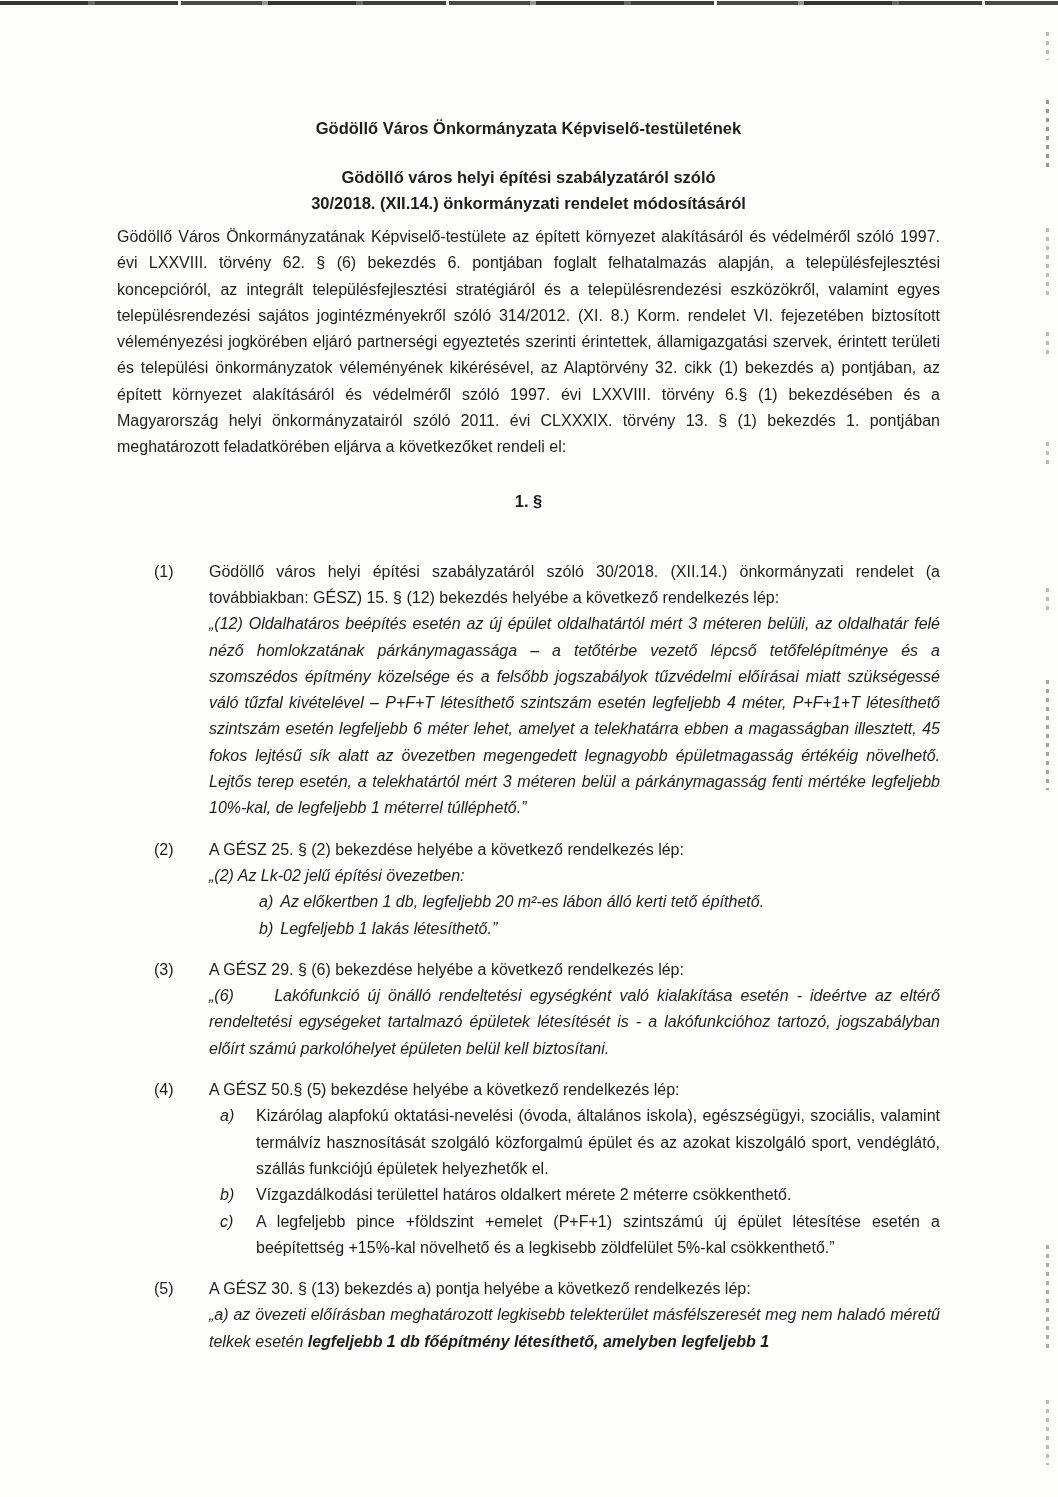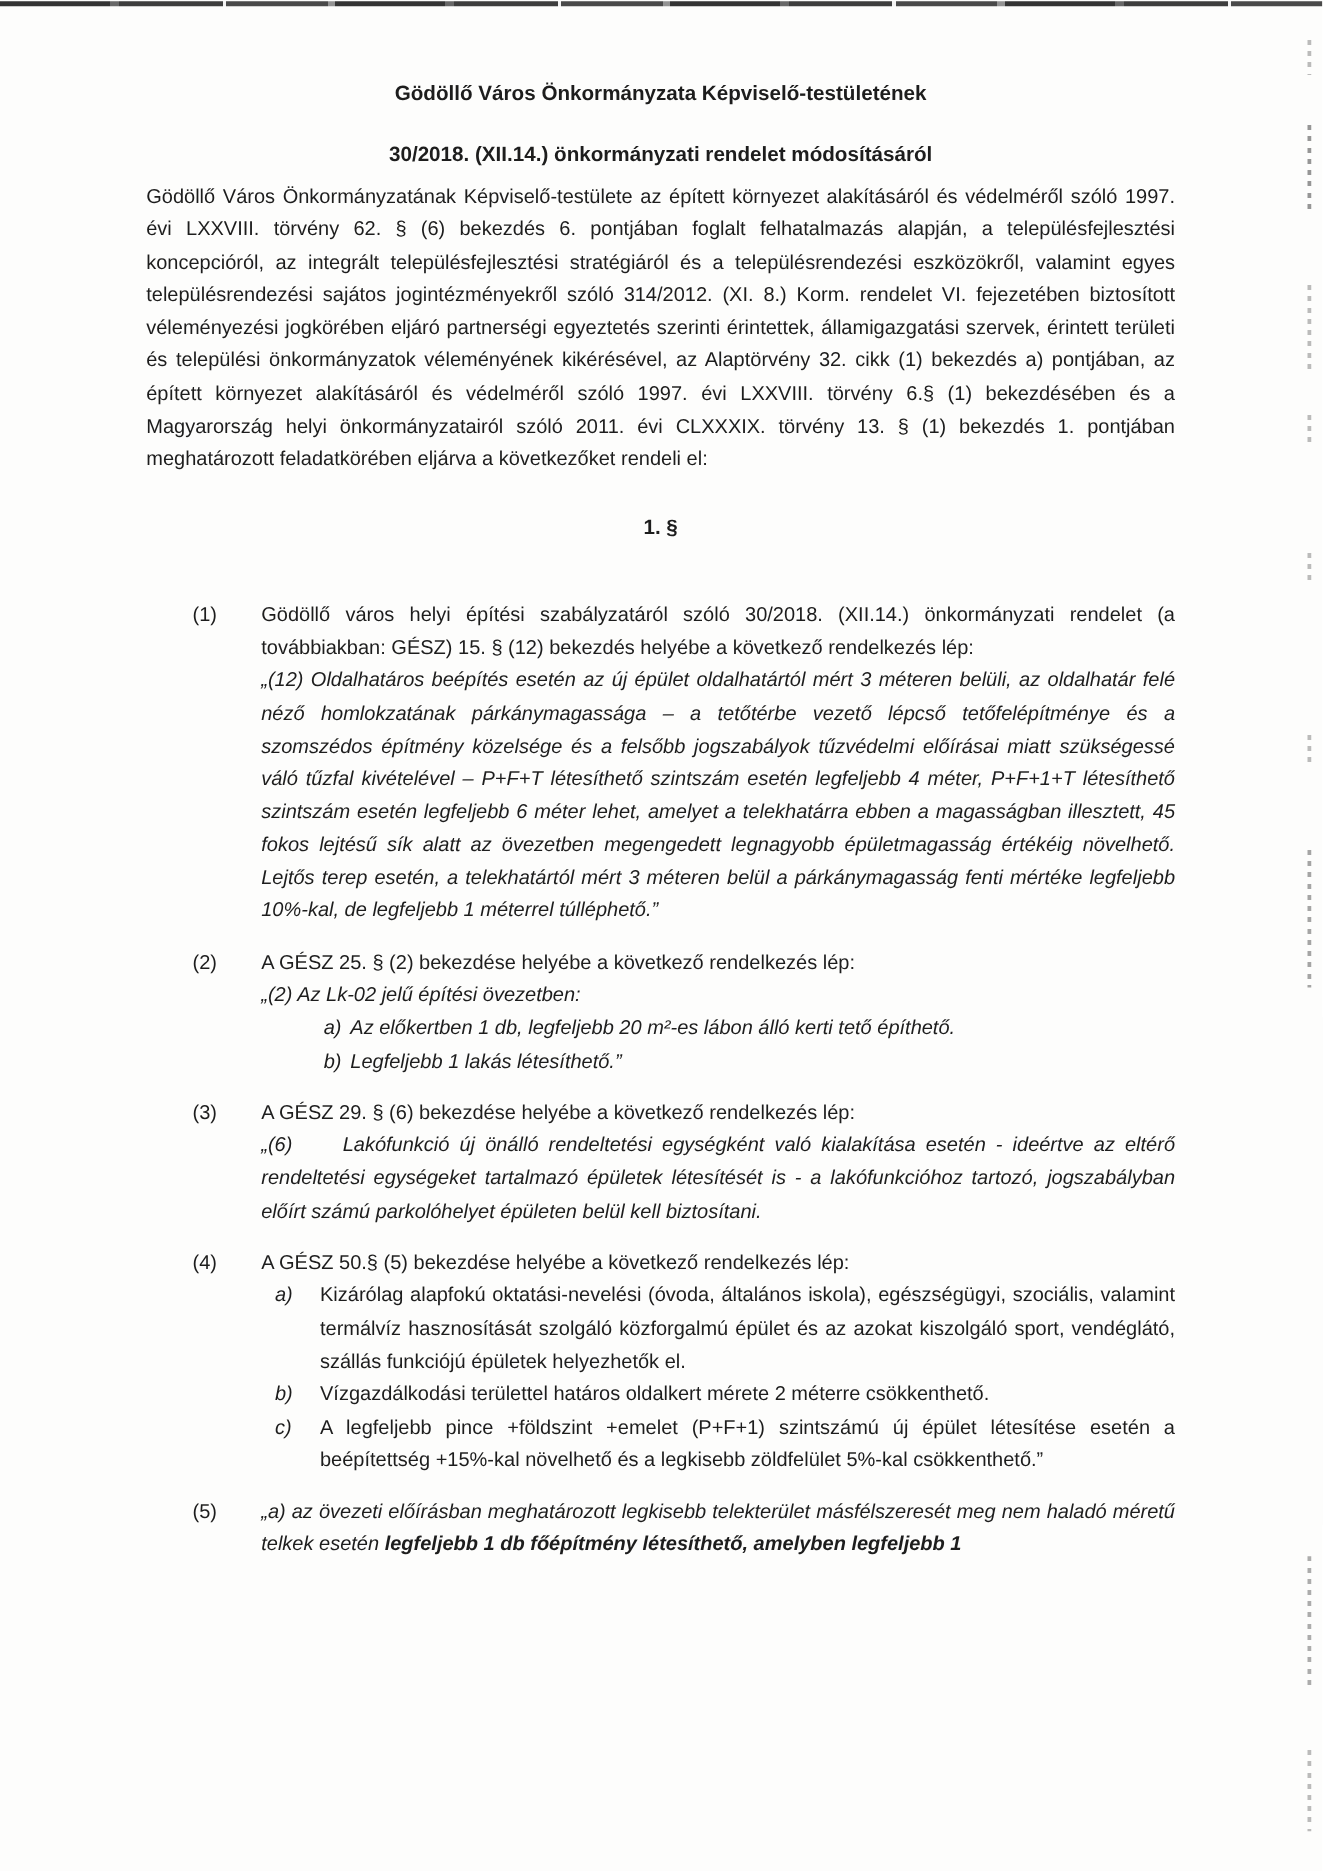--- a/index.html
+++ b/index.html
@@ -19,21 +19,21 @@
       #232323 0 88px, #5b5b5b 88px 95px, #2d2d2d 95px 178px,
       #f2f2f2 178px 181px, #3a3a3a 181px 262px, #8a8a8a 262px 268px);
     opacity:.92;
   }
   
   .edge-mark {
     position:absolute; right:9px; width:3px;
     background:repeating-linear-gradient(180deg,#6a6a6a 0 4px,transparent 4px 9px);
     opacity:.45;
   }
-  .doc { position:relative; padding:62px 118px 0 117px; }
+  .doc { position:relative; padding:115px 118px 0 117px; }
   .title-block p { text-align:center; font-weight:700; font-size:16.5px; line-height:26px; }
   .subtitle { margin-top:23px; }
   .preamble { margin-top:8px; text-align:justify; font-size:16px; line-height:26.3px; }
   .section-head { margin-top:27px; text-align:center; font-weight:700; font-size:16.5px; line-height:26px; }
   .items { margin-top:45px; font-size:16px; line-height:26.3px; }
   .item { display:flex; margin-bottom:15px; }
   .item-num { flex:0 0 31px; margin-left:37px; }
   .item-body { flex:1; min-width:0;margin-left:24px; }
   .intro { text-align:justify; }
   .quote { font-style:italic; text-align:justify; }
@@ -60,20 +60,21 @@
   <div class="edge-mark" style="top:1245px;height:105px;opacity:.55"></div>
   <div class="edge-mark" style="top:1400px;height:65px"></div>
 
   <div class="doc">
 
     <div class="title-block">
       <p>Gödöllő Város Önkormányzata Képviselő-testületének</p>
     </div>
 
     <div class="title-block subtitle">
+      <p>Gödöllő város helyi építési szabályzatáról szóló</p>
       <p>30/2018. (XII.14.) önkormányzati rendelet módosításáról</p>
     </div>
 
     <p class="preamble">Gödöllő Város Önkormányzatának Képviselő-testülete az épített környezet alakításáról és védelméről szóló 1997. évi LXXVIII. törvény 62. § (6) bekezdés 6. pontjában foglalt felhatalmazás alapján, a településfejlesztési koncepcióról, az integrált településfejlesztési stratégiáról és a településrendezési eszközökről, valamint egyes településrendezési sajátos jogintézményekről szóló 314/2012. (XI. 8.) Korm. rendelet VI. fejezetében biztosított véleményezési jogkörében eljáró partnerségi egyeztetés szerinti érintettek, államigazgatási szervek, érintett területi és települési önkormányzatok véleményének kikérésével, az Alaptörvény 32. cikk (1) bekezdés a) pontjában, az épített környezet alakításáról és védelméről szóló 1997. évi LXXVIII. törvény 6.§ (1) bekezdésében és a Magyarország helyi önkormányzatairól szóló 2011. évi CLXXXIX. törvény 13. § (1) bekezdés 1. pontjában meghatározott feladatkörében eljárva a következőket rendeli el:</p>
 
     <p class="section-head">1. §</p>
 
     <div class="items">
 
       <div class="item">
@@ -121,19 +122,20 @@
               <span class="sub-m">c)</span>
               <span class="sub-t">A legfeljebb pince +földszint +emelet (P+F+1) szintszámú új épület létesítése esetén a beépítettség +15%-kal növelhető és a legkisebb zöldfelület 5%-kal csökkenthető.”</span>
             </div>
           </div>
         </div>
       </div>
 
       <div class="item">
         <span class="item-num">(5)</span>
         <div class="item-body">
+          <p class="intro">A GÉSZ 30. § (13) bekezdés a) pontja helyébe a következő rendelkezés lép:</p>
           <p class="quote"><span>„a) az övezeti előírásban meghatározott legkisebb telekterület másfélszeresét meg nem haladó méretű telkek esetén </span><span class="bold">legfeljebb 1 db főépítmény létesíthető, amelyben legfeljebb 1</span></p>
         </div>
       </div>
 
     </div>
   </div>
 </div>
 
 </body></html>

